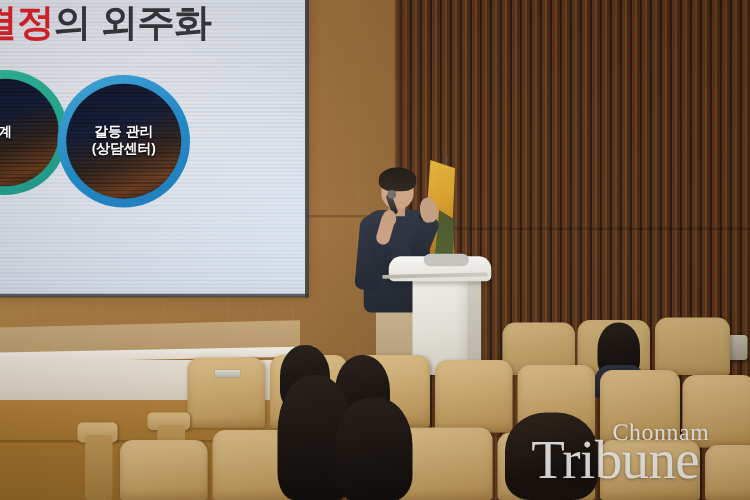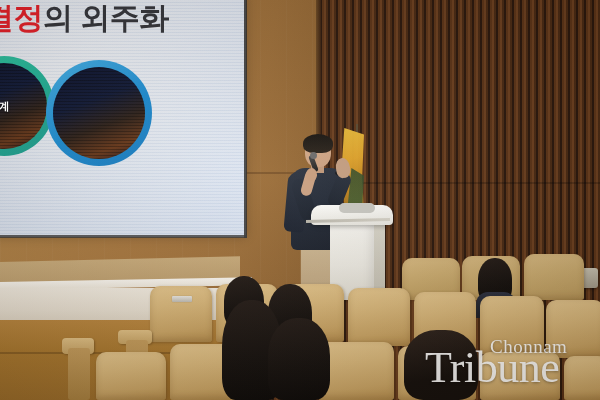--- a/index.html
+++ b/index.html
@@ -346,20 +346,24 @@
       <span class="red">결정</span><span class="dark">의 외주화</span>
     </div>
 
     <div class="circ" id="circle-green">
       <div class="circ-inner"></div>
       <div class="circ-label">계</div>
     </div>
 
     <div class="circ" id="circle-blue">
       <div class="circ-inner"></div>
+      <div class="circ-label">
+        <span>갈등 관리</span><br>
+        <span>(상담센터)</span>
+      </div>
     </div>
   </div>
   <div class="screen-frame-r"></div>
   <div class="screen-frame-b"></div>
 
   <div class="stage-riser"></div>
   <div class="stage-lip"></div>
   <div class="stage-face"></div>
   <div class="stage-base"></div>
   <div class="stage-base-line"></div>

